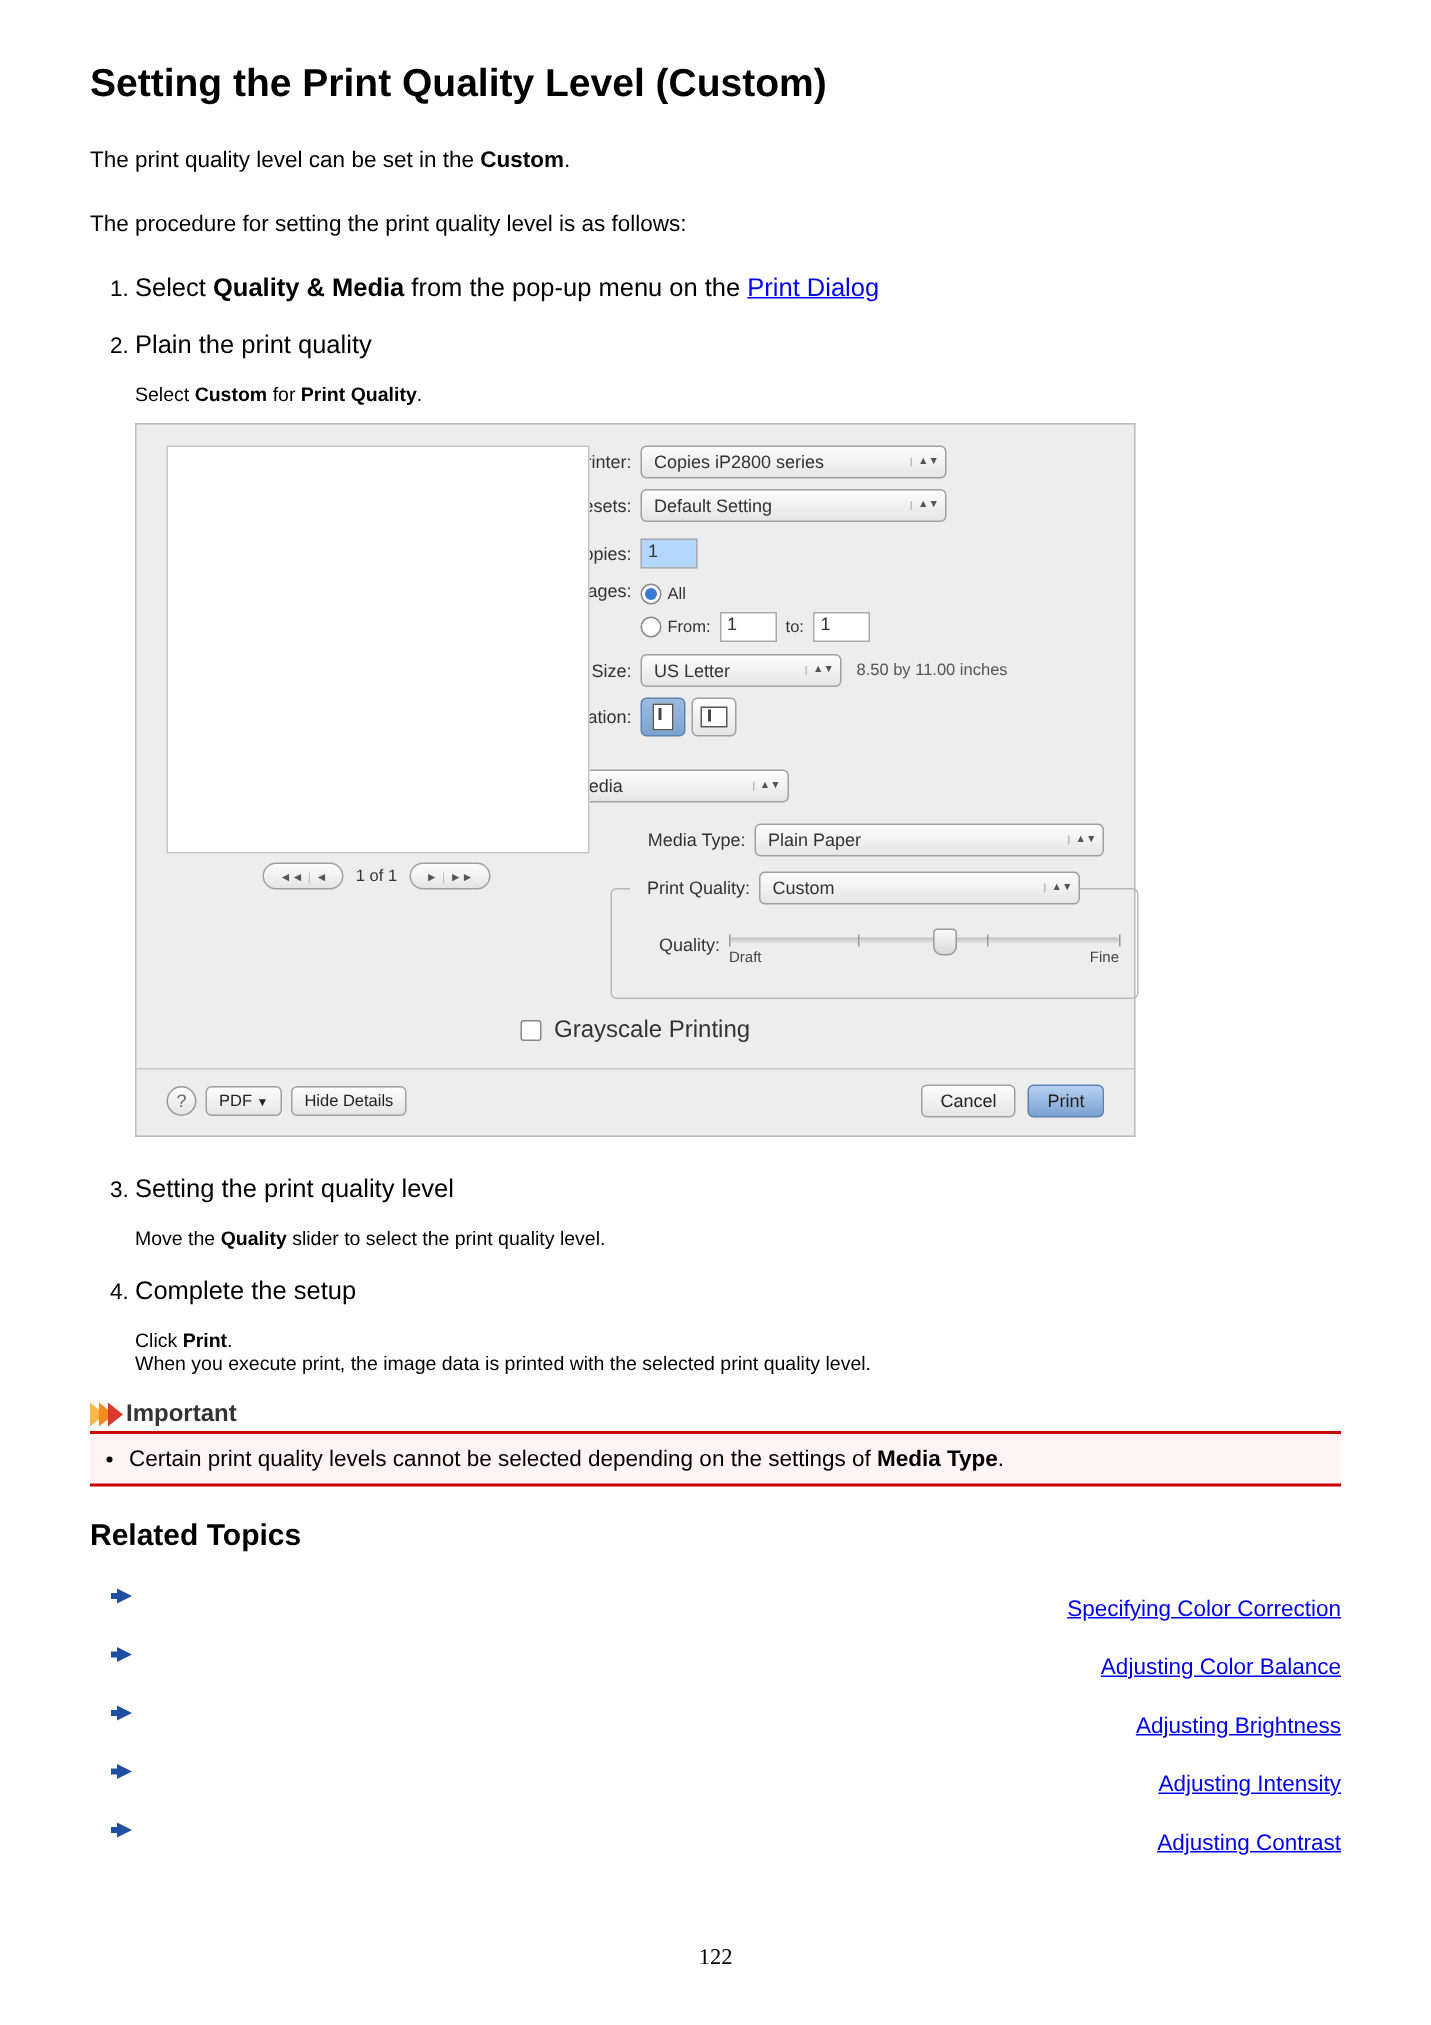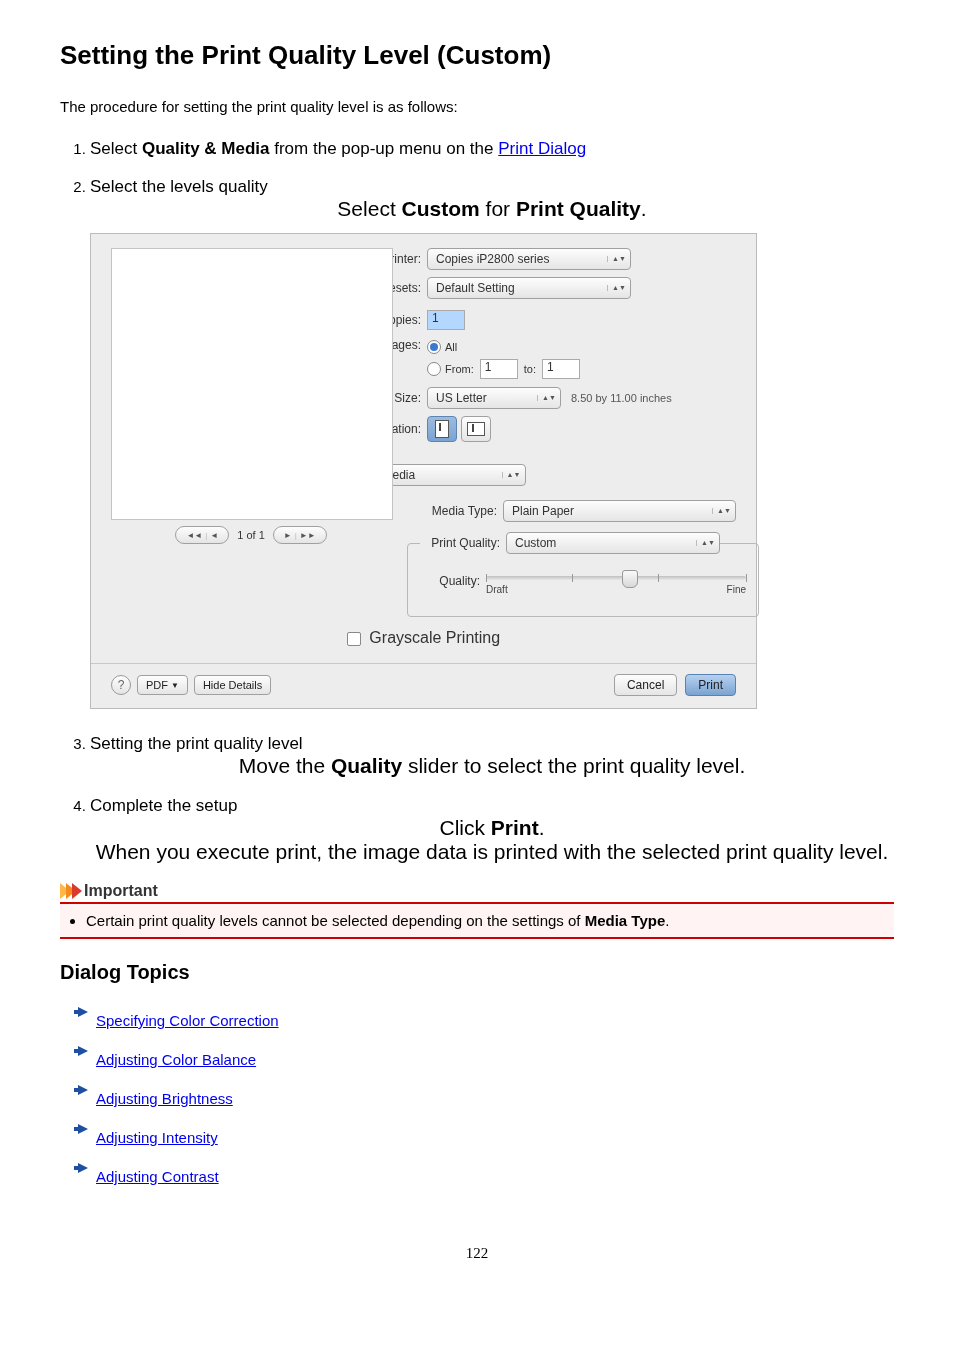--- a/index.html
+++ b/index.html
@@ -28,23 +28,23 @@
     padding-left: 30px;
     font-size: 15px;
   }
   ol.main > li {
     margin-bottom: 18px;
   }
   ol.main > li > .step-title {
     font-size: 17px;
   }
   ol.main > li > .substep {
-    font-size: 21px;
+    font-size: 13px;
+    margin-top: 15px;
     margin-bottom: 10px;
-    text-align: center;
   }
   a.link {
     color: #0000EE;
     text-decoration: underline;
     margin-top: 18px;
   }
   .dialog-wrap {
     margin-top: 12px;
     margin-bottom: 25px;
     border: 1px solid #bbb;
@@ -257,52 +257,55 @@
   .important-box ul{margin:0;padding-left:22px;}
   .chev-icon{display:flex;}
   .chev{width:0;height:0;border-top:8px solid transparent;border-bottom:8px solid transparent;border-left:10px solid #ffb74a;margin-right:-4px;}
   .chev.c2{border-left-color:#f58b1e;}
   .chev.c3{border-left-color:#d93a2b;}
 
   h2.rt{
     font-size:20px;font-weight:bold;margin:22px 0 10px 0;
   }
   ul.related{list-style:none;padding:0;margin:0;font-size:15px;}
-  ul.related li{display:flex;align-items:center;gap:8px;margin-bottom:4px;padding-left:18px;}
+  ul.related li{display:flex;align-items:center;gap:8px;margin-bottom:4px;padding-left:18px;justify-content:space-between;}
   .arrow-icon{
     width:0;height:0;
     border-top:5px solid transparent;
     border-bottom:5px solid transparent;
     border-left:10px solid #1f4fa3;
     position:relative;
   }
   .arrow-icon::before{
     content:"";position:absolute;left:-14px;top:-2px;width:6px;height:4px;background:#1f4fa3;
   }
   .pagenum{text-align:center;font-family:"Times New Roman",serif;font-size:15px;margin-top:60px;}
 </style>
 </head>
 <body>
 
 <div class="page">
   <h1>Setting the Print Quality Level (Custom)</h1>
 
+  <p class="body">
+    <span>The print quality level can be set in the </span><b>Custom</b><span>.</span>
+  </p>
 
   <p class="body">The procedure for setting the print quality level is as follows:</p>
 
   <ol class="main">
 
     <li>
       <span class="step-title">
         <span>Select </span><b>Quality &amp; Media</b><span> from the pop-up menu on the </span><a class="link" href="#">Print Dialog</a>
       </span>
     </li>
 
     <li>
-      <span class="step-title">Select the levels quality</span>
+      <span class="step-title">Plain the print quality</span>
       <div class="substep">
         <span>Select </span><b>Custom</b><span> for </span><b>Print Quality</b><span>.</span>
       </div>
 
       
       <div class="dialog-wrap">
 
         <div class="preview-box"></div>
         <div class="pager-row">
           <span class="pager-btn">◄◄<span class="sep-pipe">|</span>◄</span>
@@ -462,21 +465,21 @@
     <span>Important</span>
   </div>
   <div class="important-box">
     <ul>
         <li>
       <span>Certain print quality levels cannot be selected depending on the settings of </span><b>Media Type</b><span>.</span>
     </li>
       </ul>
   </div>
 
-  <h2 class="rt">Dialog Topics</h2>
+  <h2 class="rt">Related Topics</h2>
   <ul class="related">
     <li>
         <span class="arrow-icon"></span>
         <a class="link" href="#">Specifying Color Correction</a>
       </li>
     <li>
         <span class="arrow-icon"></span>
         <a class="link" href="#">Adjusting Color Balance</a>
       </li>
     <li>

